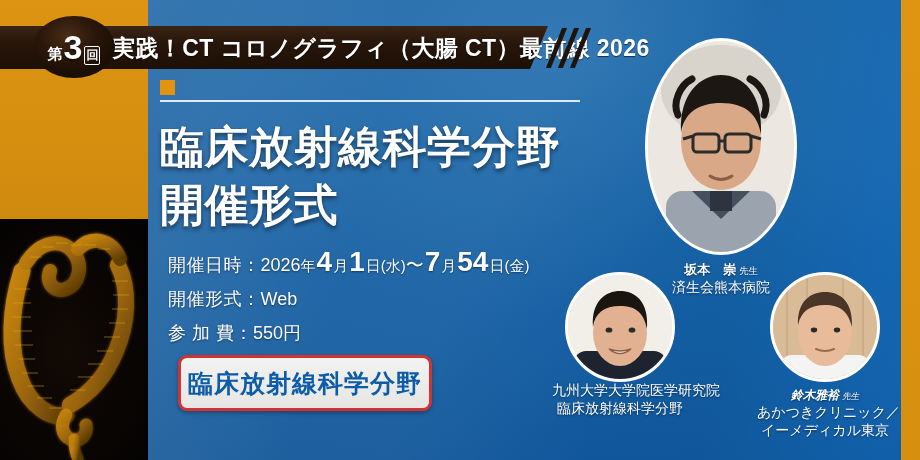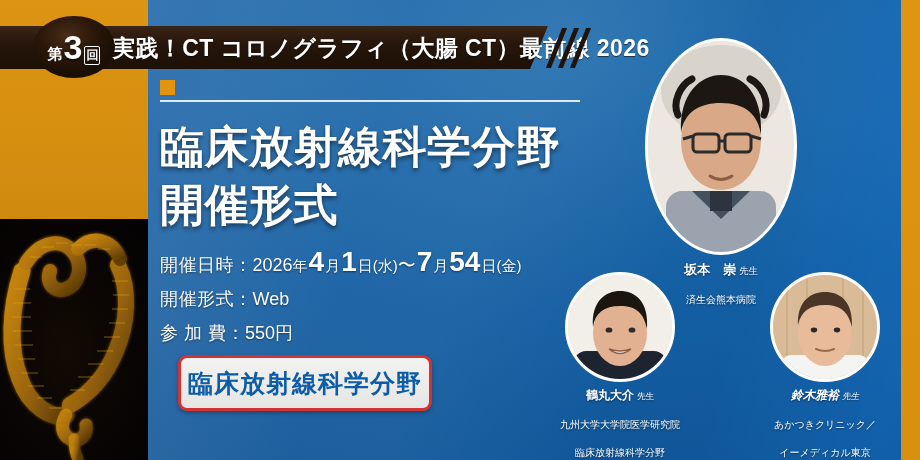--- a/index.html
+++ b/index.html
@@ -75,21 +75,21 @@
   .title{
     position:absolute;left:160px;top:118px;width:430px;
     color:#ffffff;font-weight:bold;font-size:44px;line-height:1.32;
     letter-spacing:.5px;
     text-shadow:0 3px 4px rgba(0,0,0,.45), 0 0 1px rgba(0,0,0,.5);
   }
   .title .l1{display:block;}
   .title .l2{display:block;}
 
   
-  .info{position:absolute;left:160px;top:248px;color:#ffffff;
+  .info{position:absolute;left:168px;top:248px;color:#ffffff;
         text-shadow:0 1px 2px rgba(0,0,0,.45);white-space:nowrap;}
   .info-row{display:flex;align-items:baseline;font-size:18px;margin-bottom:10px;}
   .lbl{letter-spacing:.5px;}
   .big{font-size:28px;font-weight:bold;line-height:1;margin:0 1px;}
   .med{font-size:18px;}
   .sml{font-size:15px;}
 
   
   .cta{
     position:absolute;left:178px;top:355px;width:248px;height:50px;
@@ -101,21 +101,21 @@
   }
 
   
   .sp{position:absolute;text-align:center;color:#fff;}
   .ph{border-radius:50%;background:#e9e6e0;border:3px solid #ffffff;
       overflow:hidden;position:relative;margin:0 auto;}
   .ph svg{display:block;}
   .sp-name{margin-top:4px;font-weight:bold;white-space:nowrap;
     text-shadow:0 1px 2px rgba(0,0,0,.5);}
   .sp-name .hon{font-weight:normal;font-size:.72em;margin-left:3px;}
-  .sp-org{font-size:10px;line-height:1.25;margin-top:15px;white-space:nowrap;
+  .sp-org{font-size:14px;line-height:1.25;margin-top:0;white-space:nowrap;
     text-shadow:0 1px 2px rgba(0,0,0,.5);}
 
   #sp-main{left:645px;top:38px;width:152px;}
   #sp-main .ph{width:146px;height:211px;border-radius:50%;}
   #sp-main .sp-name{font-size:13px;margin-top:6px;}
 
   #sp-2{left:552px;top:272px;width:136px;}
   #sp-2 .ph{width:104px;height:104px;}
   #sp-2 .sp-name{font-size:12px;margin-top:5px;}
 
@@ -254,23 +254,20 @@
         <rect x="6" y="76" width="92" height="28" rx="12" fill="#1d2430"></rect>
         <ellipse cx="52" cy="58" rx="27" ry="33" fill="#e2b191"></ellipse>
         <path d="M25,52 C23,26 38,16 52,16 C67,16 81,26 79,54 C76,38 68,31 52,31 C36,31 27,38 25,52 Z" fill="#1b1510"></path>
         <g fill="#2b2b2b">
             <ellipse cx="41" cy="55" rx="3.4" ry="2.6"></ellipse>
             <ellipse cx="64" cy="55" rx="3.4" ry="2.6"></ellipse>
           </g>
         <path d="M41,74 q11,9 22,0 q-11,4 -22,0 Z" fill="#ffffff" stroke="#8d5c45" stroke-width="1.5"></path>
       </svg>
     </div>
-    <div class="sp-name">
-      <span>鶴丸大介</span><span class="hon">先生</span>
-    </div>
     <div class="sp-org">九州大学大学院医学研究院</div>
     <div class="sp-org">臨床放射線科学分野</div>
   </div>
 
   <div class="sp" id="sp-3">
     <div class="ph">
       <svg width="104" height="104" viewBox="0 0 104 104">
         <rect width="104" height="104" fill="#d9bb97"></rect>
         <g stroke="#c2a179" stroke-width="1.5" opacity=".6">
           <path d="M14,0 v104 M34,0 v104 M70,0 v104 M90,0 v104"></path>

